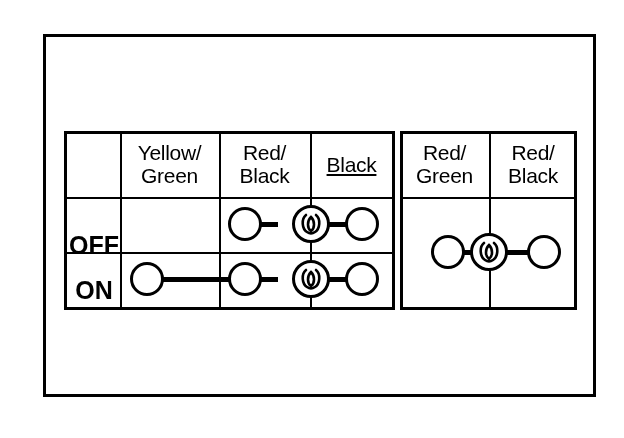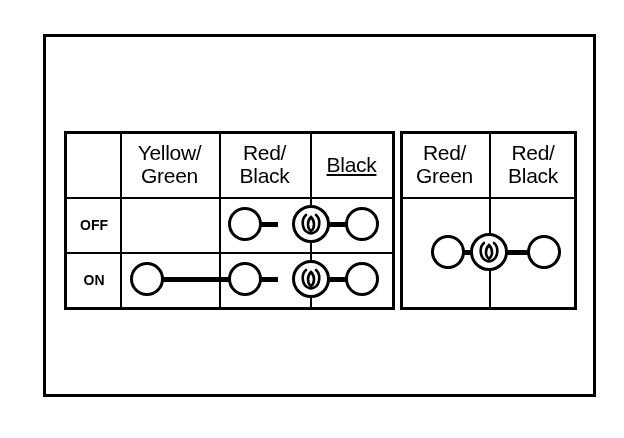--- a/index.html
+++ b/index.html
@@ -83,24 +83,25 @@
   }
   .hdr.two-line { top: 10px; }
   .hdr.one-line { top: 22px; }
 
   
   .state-label {
     position: absolute;
     left: 2px;
     width: 56px;
     text-align: center;
-    font-size: 14px;
+    font-size: 25px;
     font-weight: bold;
     line-height: 22px;
     letter-spacing: 0px;
+    margin-top: 20px;
   }
 
   
   .terminal {
     position: absolute;
     width: 34px;
     height: 34px;
     border: 3px solid #000;
     border-radius: 50%;
     box-sizing: border-box;
@@ -144,21 +145,21 @@
   </div>
   <div class="hdr two-line" style="left:155px; width:91px;">
     <div>Red/</div>
     <div>Black</div>
   </div>
   <div class="hdr one-line" style="left:246px; width:83px;text-decoration:underline;">
     <div>Black</div>
   </div>
 
   <div class="state-label" style="top:83px;">OFF</div>
-  <div class="state-label" style="top:138px;">ON</div>
+  <div class="state-label" style="top:128px;">ON</div>
 
   <div class="wire" style="left:196px; top:91px; width:18px;"></div>
   <div class="wire" style="left:262px; top:91px; width:22px;"></div>
   <div class="terminal" style="left:164px; top:76px;"></div>
   <div class="terminal" style="left:281px; top:76px;"></div>
   <div class="bulb" style="left:228px; top:74px;">
     <svg width="32" height="32" viewBox="0 0 32 32" aria-hidden="true">
       <path d="M11,7 C6,11 7,21 12,24 C15,26 17,26 20,24 C25,21 26,11 21,7" fill="none" stroke="#000" stroke-width="2.6" stroke-linecap="round"></path>
       <path d="M16,9 C12,13 12,20 16,23 C20,20 20,13 16,9 Z" fill="none" stroke="#000" stroke-width="2.6" stroke-linecap="round"></path>
     </svg>

